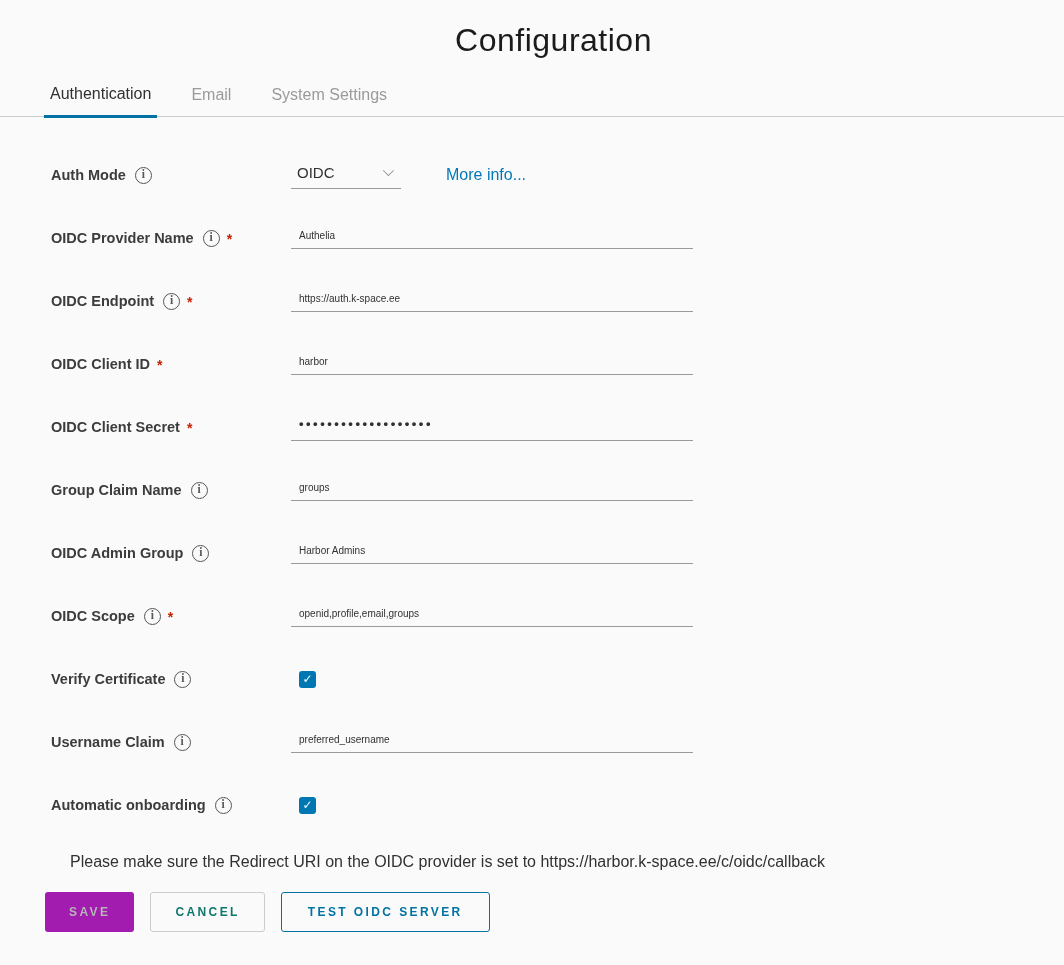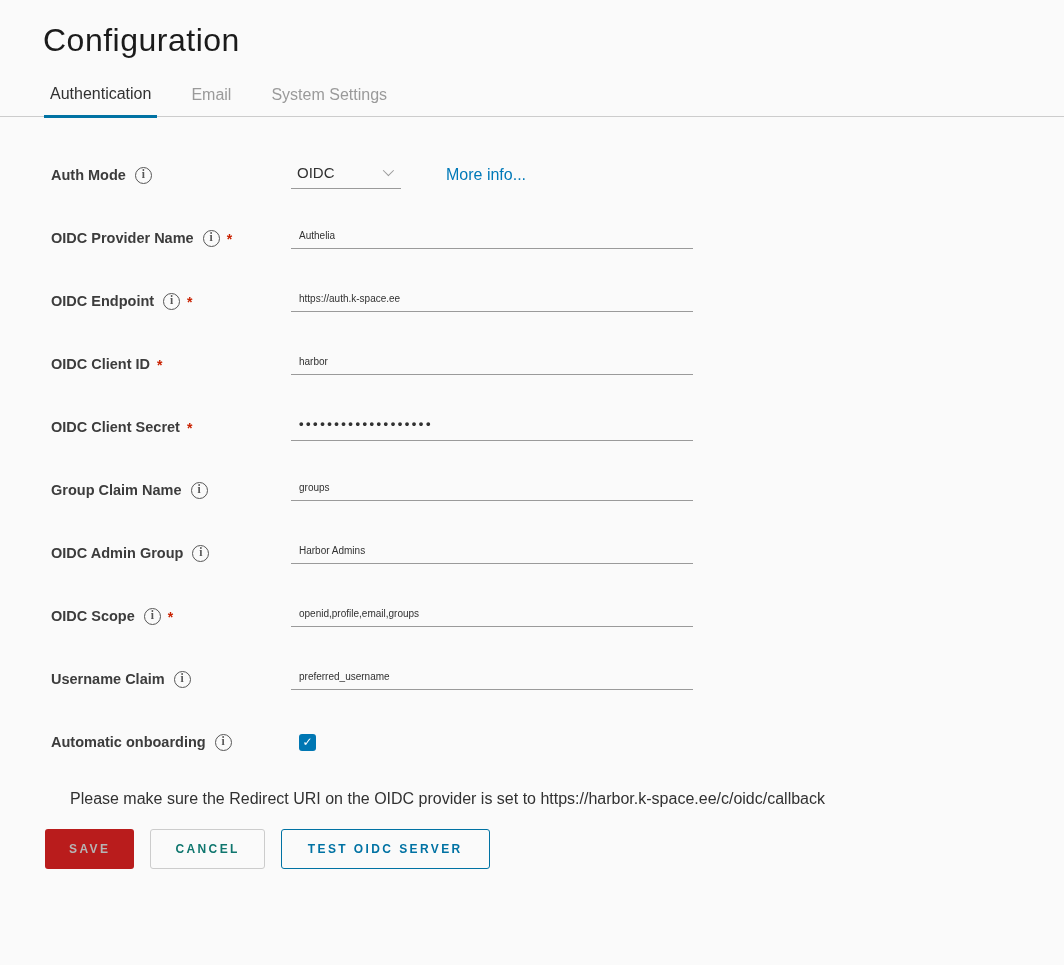--- a/index.html
+++ b/index.html
@@ -22,20 +22,21 @@
     overflow: hidden;
   }
   .page { padding-top: 22px; }
 
   .page-title {
     margin-left: 43px;
     font-size: 32px;
     font-weight: 300;
     letter-spacing: 0.5px;
     color: #1b1b1b;
+    text-align: center;
   }
 
   
   .tabs {
     display: flex;
     align-items: flex-end;
     margin-top: 26px;
     padding-left: 44px;
     border-bottom: 1px solid var(--divider);
   }
@@ -180,21 +181,21 @@
     font-size: 12px;
     font-weight: 600;
     letter-spacing: 2.4px;
     text-transform: uppercase;
     padding: 0 24px;
     cursor: pointer;
     background: transparent;
     white-space: nowrap;
   }
   .btn-save {
-    background: #b91c1c;
+    background: #a21caf;
     border: none;
     color: #b5b5b5;
     cursor: default;
   }
   .btn-cancel {
     border: 1px solid #cccccc;
     color: #0f766e;
     background: transparent;
     cursor: default;
   }
@@ -288,20 +289,29 @@
         </div>
       </div>
       <div class="form-row">
         <div class="label-col">
           <span class="label-text">OIDC Scope</span>
           <span class="info-icon"></span>
           <span class="required">*</span>
         </div>
         <div class="control-col">
           <input class="text-input" type="text" value="openid,profile,email,groups" style="">
+        </div>
+      </div>
+      <div class="form-row">
+        <div class="label-col">
+          <span class="label-text">Verify Certificate</span>
+          <span class="info-icon"></span>
+        </div>
+        <div class="control-col">
+          <span class="checkbox checked"></span>
         </div>
       </div>
       <div class="form-row">
         <div class="label-col">
           <span class="label-text">Username Claim</span>
           <span class="info-icon"></span>
         </div>
         <div class="control-col">
           <input class="text-input" type="text" value="preferred_username" style="">
         </div>

